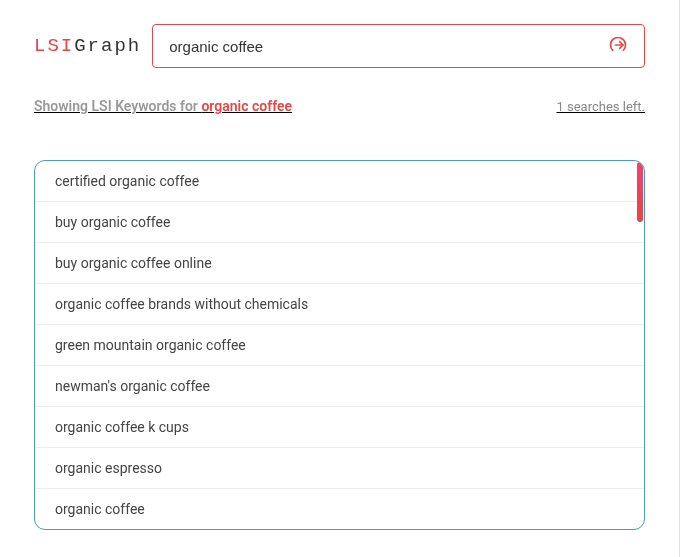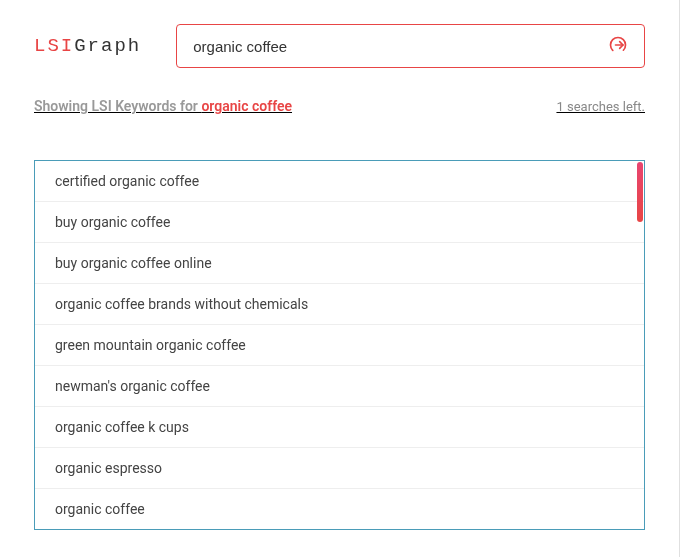--- a/index.html
+++ b/index.html
@@ -16,21 +16,21 @@
       overflow: hidden;
     }
     .container {
       padding: 24px 34px 0 34px;
       border-right: 1px solid #e0e0e0;
       height: 100%;
     }
     .header-row {
       display: flex;
       align-items: center;
-      gap: 35px;
+      gap: 11px;
       margin-bottom: 30px;
     }
     .logo {
       font-family: "Courier New", monospace;
       font-size: 19px;
       letter-spacing: 2px;
       font-weight: 400;
     }
     .logo .lsi {
       color: #e84545;
@@ -82,21 +82,21 @@
     }
     .status-text .highlight {
       color: #e84545;
     }
     .searches-left {
       font-size: 13px;
       color: #888;
     }
     .results-box {
       border: 1px solid #4a9cb8;
-      border-radius: 0;
+      border-radius: 11px;
       position: relative;
       height: 370px;
       overflow: hidden;
     }
     .results-list {
       list-style: none;
       overflow-y: auto;
       height: 100%;
     }
     .result-item {

